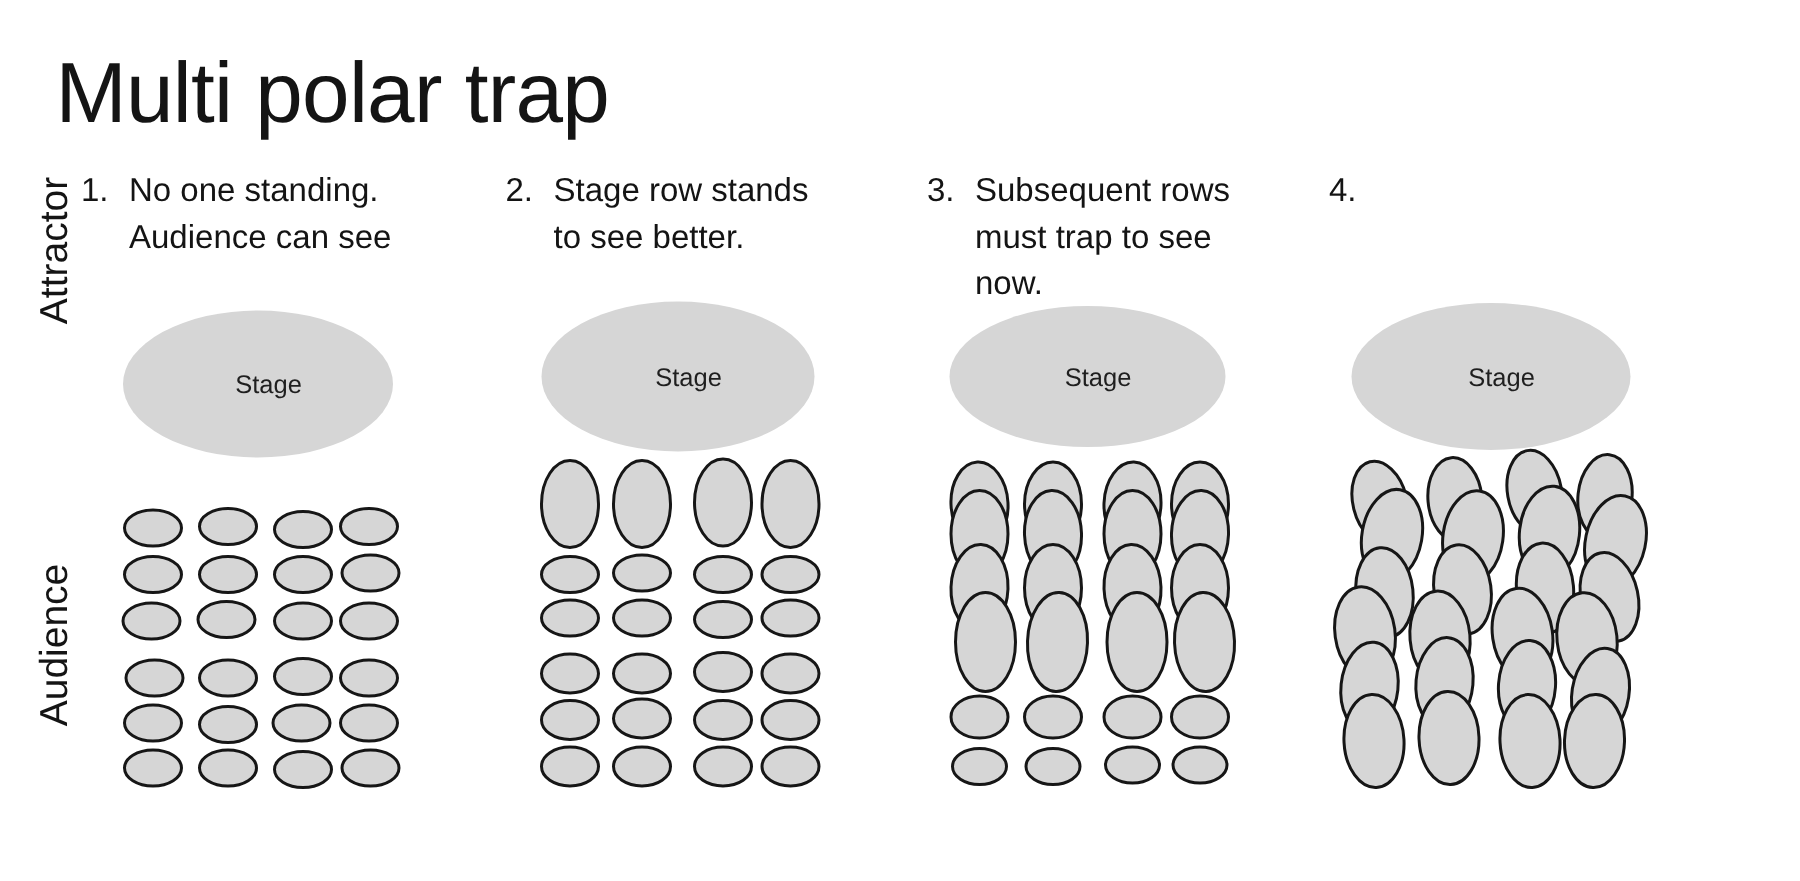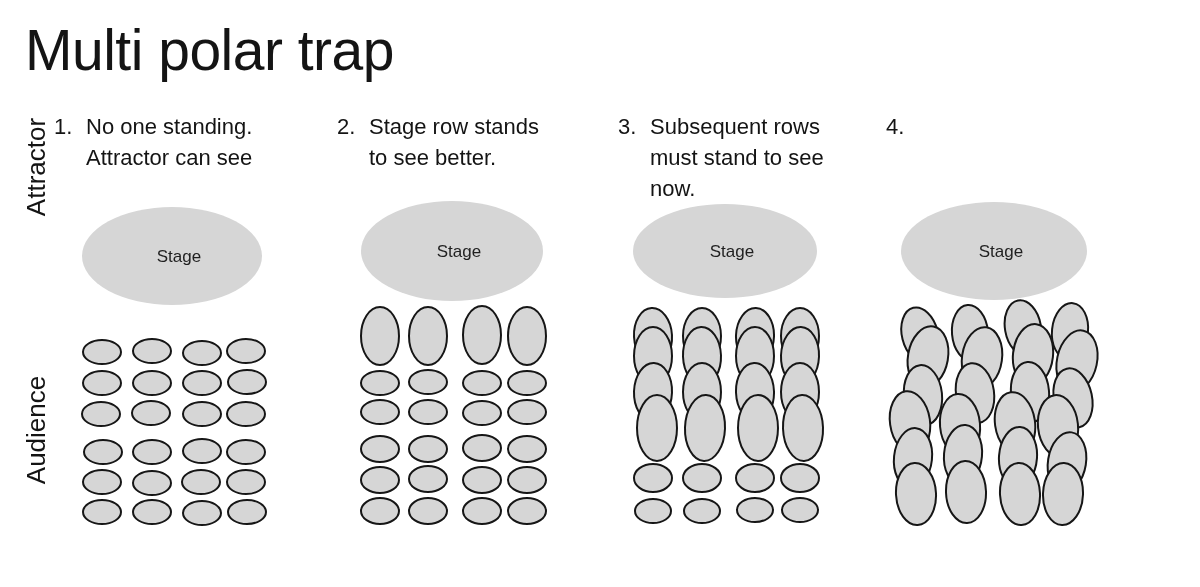--- a/index.html
+++ b/index.html
@@ -15,21 +15,21 @@
     position: absolute; left: 0; top: 0;
     width: 1200px; height: 587px;
   }
   .page-title {
     position: absolute;
     left: 25px; top: 22px;
     font-size: 57px;
     line-height: 1.0;
     font-weight: 400;
     letter-spacing: -0.5px;
-    margin: 0;
+    margin: 12px;
     white-space: nowrap;
   }
   .side-label {
     position: absolute;
     font-size: 26px;
     white-space: nowrap;
     transform: translate(-50%, -50%) rotate(-90deg);
   }
   .side-label.attractor { left: 36px; top: 167px; }
   .side-label.audience  { left: 36px; top: 430px; }
@@ -172,28 +172,28 @@
   </svg>
 
 <h1 class="page-title">Multi polar trap</h1>
 
 <div class="side-label attractor">Attractor</div>
 <div class="side-label audience">Audience</div>
 
 <div class="caption c1">
   <span class="num">1.</span>
   <span class="text">No one standing.
-Attractor can see</span>
+Audience can see</span>
 </div>
 <div class="caption c2">
   <span class="num">2.</span>
   <span class="text">Stage row stands
 to see better.</span>
 </div>
 <div class="caption c3">
   <span class="num">3.</span>
   <span class="text">Subsequent rows
-must stand to see
+must trap to see
 now.</span>
 </div>
 <div class="caption c4">
   <span class="num">4.</span>
 </div>
 
 </body></html>

